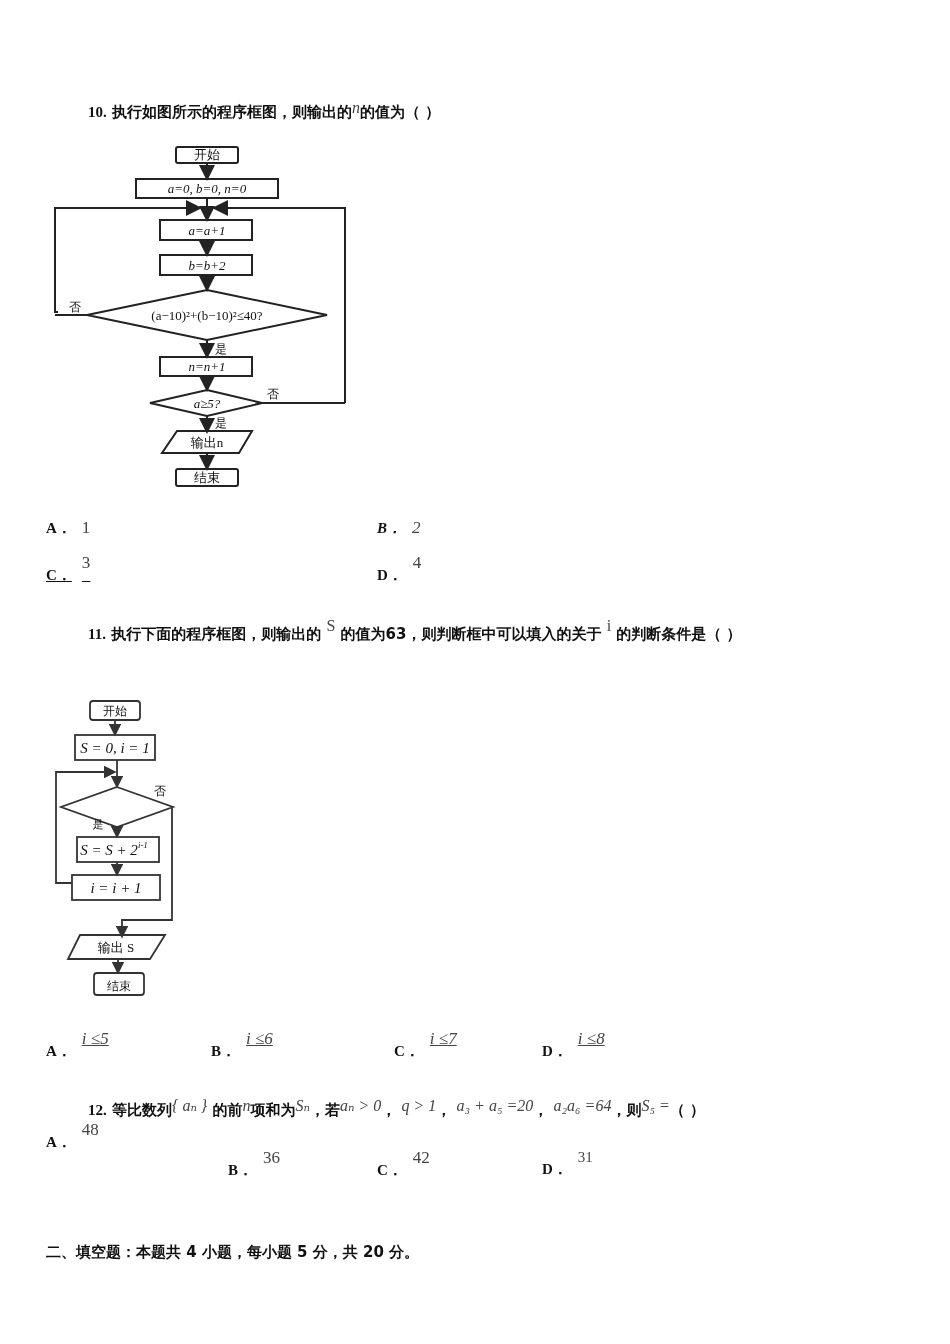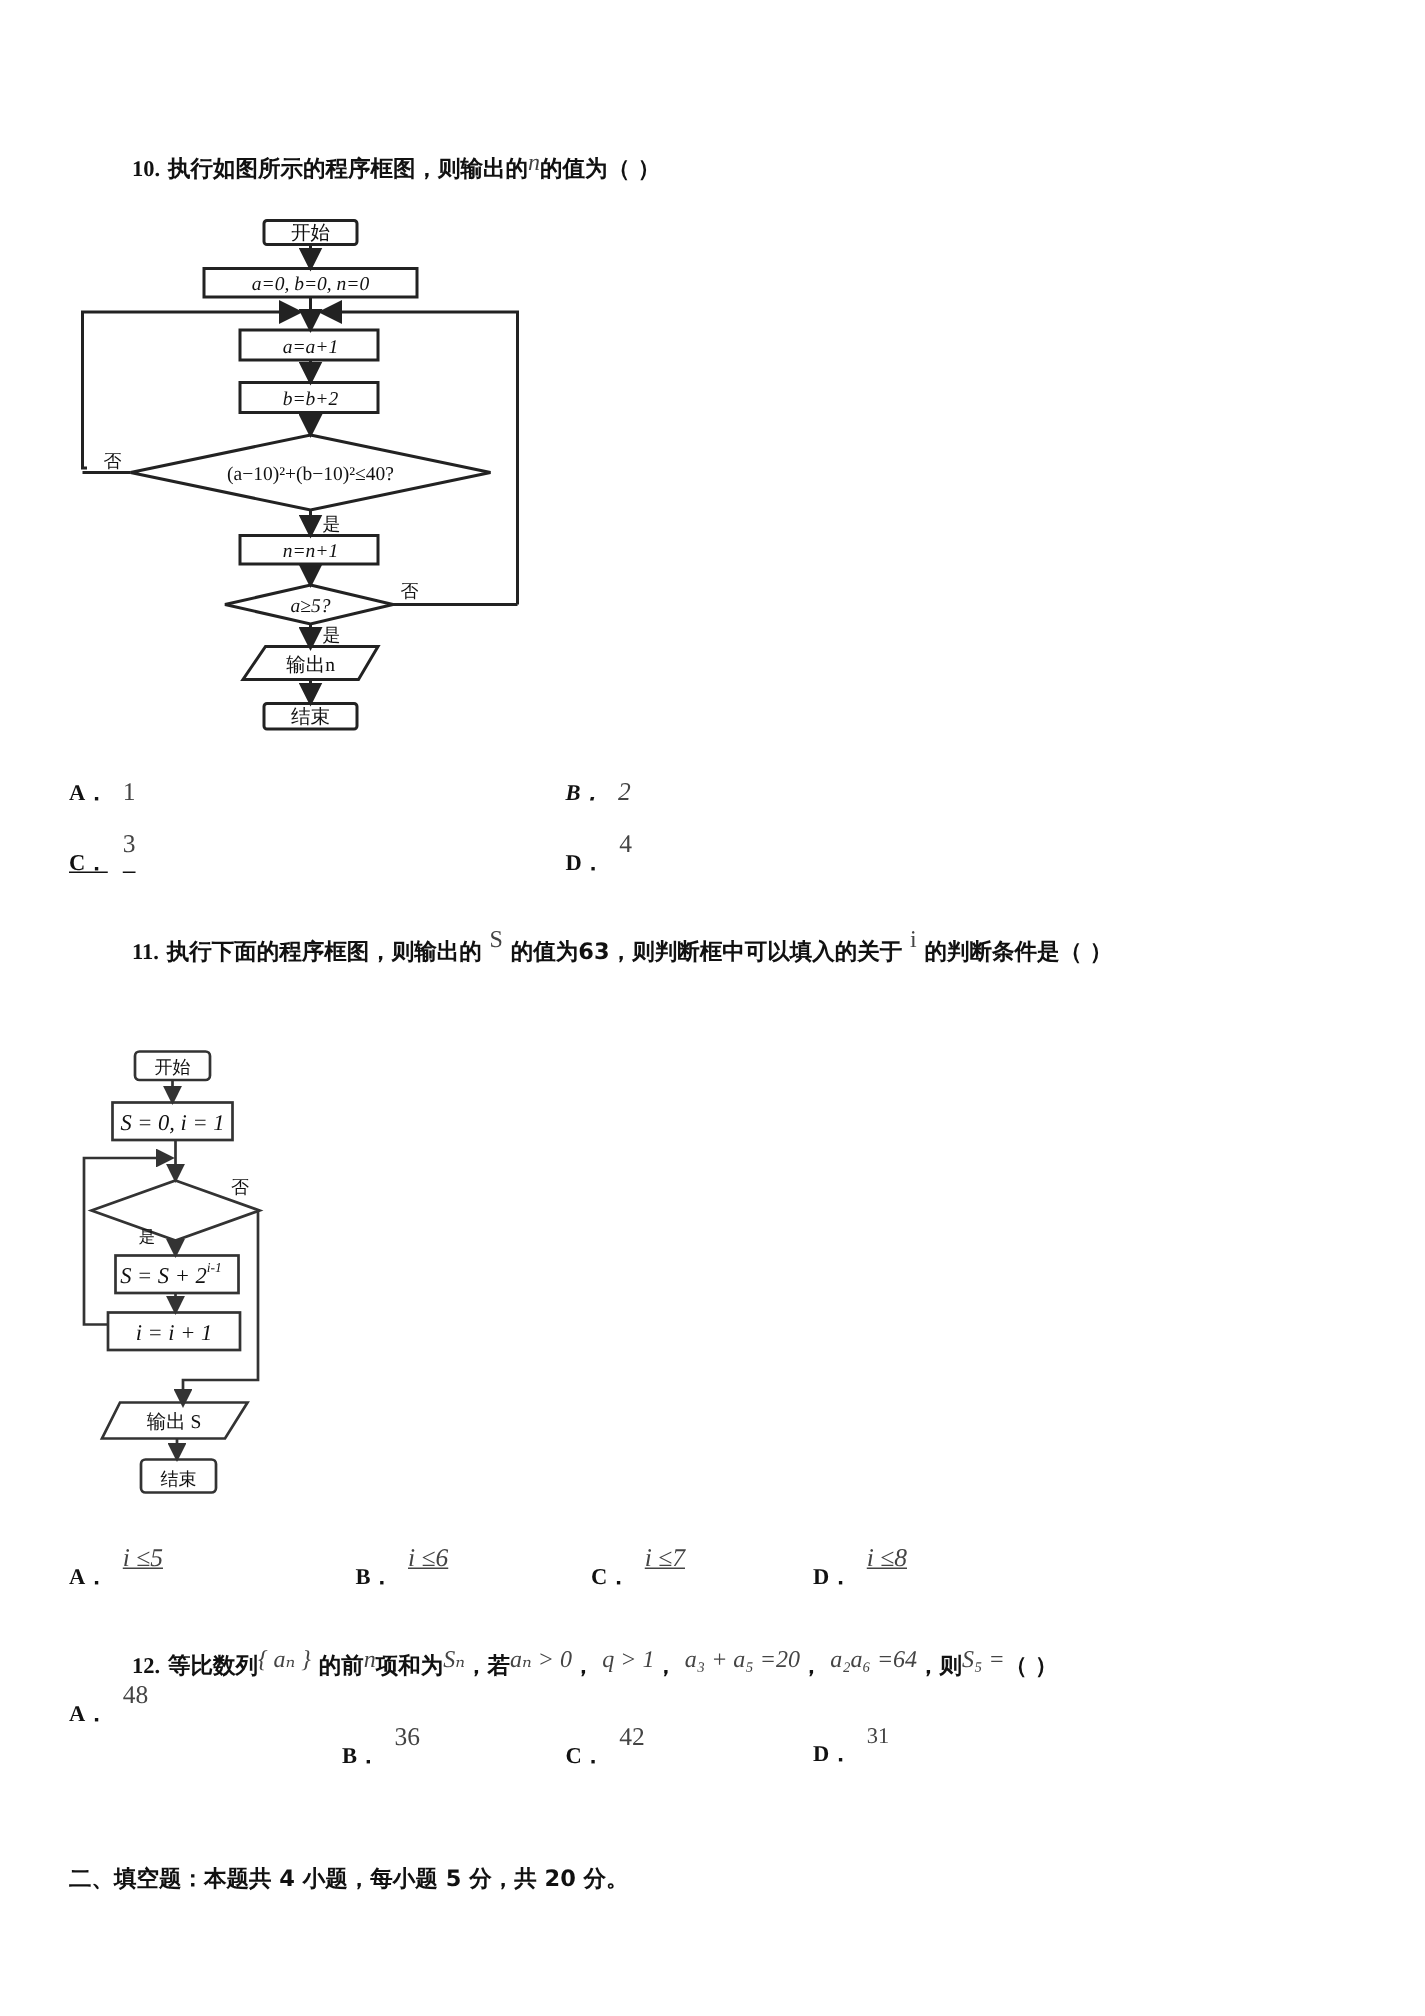--- a/index.html
+++ b/index.html
@@ -153,21 +153,21 @@
     <text x="64" y="160" font-size="15" font-style="italic"><tspan>S = S + 2</tspan><tspan dy="-7" font-size="9">i-1</tspan></text>
     <text x="66" y="198" font-size="15" font-style="italic">i = i + 1</text>
     <text x="66" y="257" font-size="13">输出 S</text>
     <text x="69" y="295" font-size="12">结束</text>
   </g>
 </svg>
 
 <div class="opt" style="left:46px;top:1041px;">
   <span class="letter">A．</span><span class="val up it">i ≤5</span>
 </div>
-<div class="opt" style="left:211px;top:1041px;margin-left:26px;">
+<div class="opt" style="left:211px;top:1041px;">
   <span class="letter">B．</span><span class="val up it">i ≤6</span>
 </div>
 <div class="opt" style="left:377px;top:1041px;margin-left:17px;">
   <span class="letter">C．</span><span class="val up it">i ≤7</span>
 </div>
 <div class="opt" style="left:542px;top:1041px;">
   <span class="letter">D．</span><span class="val up it">i ≤8</span>
 </div>
 
 <div class="q-title" style="top:1100px;">

